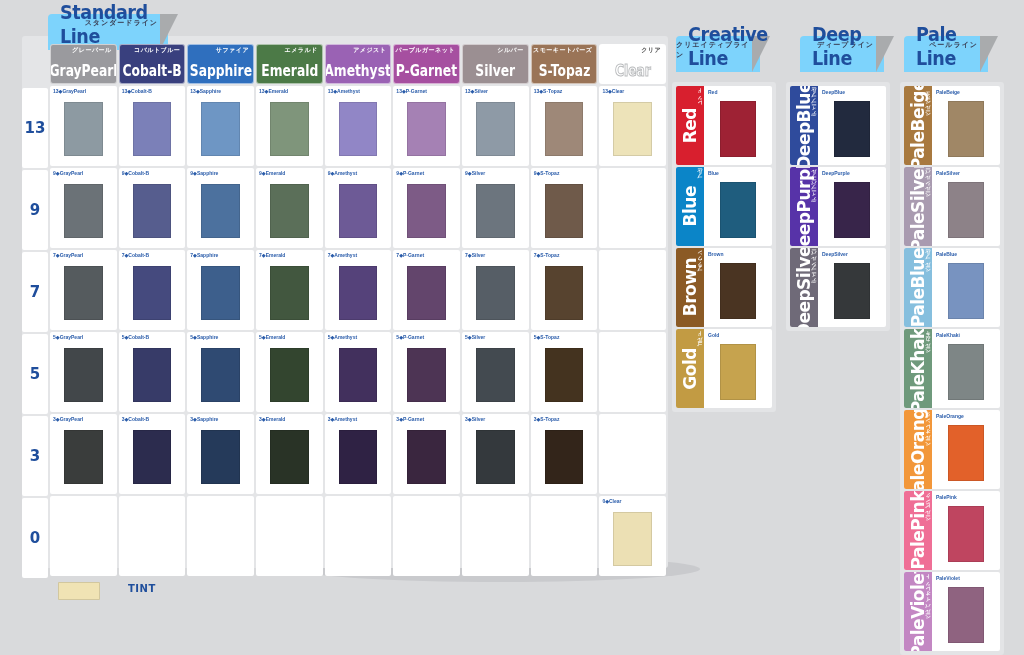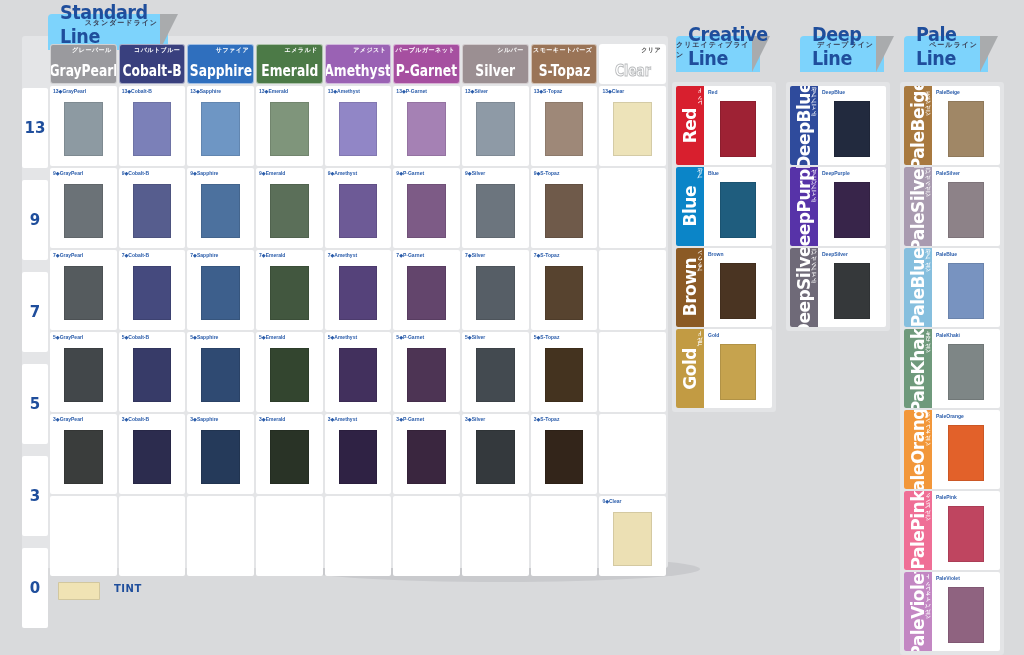--- a/index.html
+++ b/index.html
@@ -59,21 +59,21 @@
   .colhead.clear-head{background:#ffffff;}
   .colhead.clear-head .ckana{color:#4a4a4a;}
   .colhead.clear-head .cname{color:#ffffff;-webkit-text-stroke:1px #b9bbbd;}
   
   .level-rail{position:absolute;left:22px;top:88px;width:26px;}
   .level-cell{
     width:26px;background:#ffffff;border-radius:2px;
     display:flex;align-items:center;justify-content:center;
     color:#1f4e9c;font-weight:bold;font-size:15px;
     font-family:"DejaVu Sans", sans-serif;
-    margin-bottom:12px;
+    margin-bottom:2px;
   }
   
   .grid{position:absolute;left:50px;top:86px;width:616px;}
   .grid-row{display:flex;gap:2px;margin-bottom:2px;}
   .cell{
     flex:1;background:#ffffff;border-radius:2px;
     position:relative;box-sizing:border-box;
     display:flex;align-items:center;justify-content:center;
   }
   .cell .clabel{
@@ -90,21 +90,21 @@
     background-image:repeating-linear-gradient(
       90deg,
       rgba(255,255,255,.16) 0px,
       rgba(255,255,255,.16) 1px,
       rgba(0,0,0,.10) 1px,
       rgba(0,0,0,.10) 2px,
       rgba(255,255,255,.07) 2px,
       rgba(255,255,255,.07) 4px);
   }
   
-  #tint-legend{position:absolute;left:58px;top:576px;display:flex;align-items:center;gap:14px;text-align:right;}
+  #tint-legend{position:absolute;left:58px;top:576px;display:flex;align-items:center;gap:28px;text-align:right;}
   #tint-swatch{width:42px;height:18px;border:1px solid rgba(0,0,0,.12);border-radius:1px;}
   #tint-label{font-size:10px;font-weight:bold;color:#1f4e9c;letter-spacing:.5px;
     font-family:"DejaVu Sans", sans-serif;}
   
   .side-panel{position:absolute;background:#e3e4e6;border-radius:3px;}
   .side-row{
     position:absolute;background:#ffffff;border-radius:2px;
     display:flex;overflow:hidden;
   }
   .vtab{

